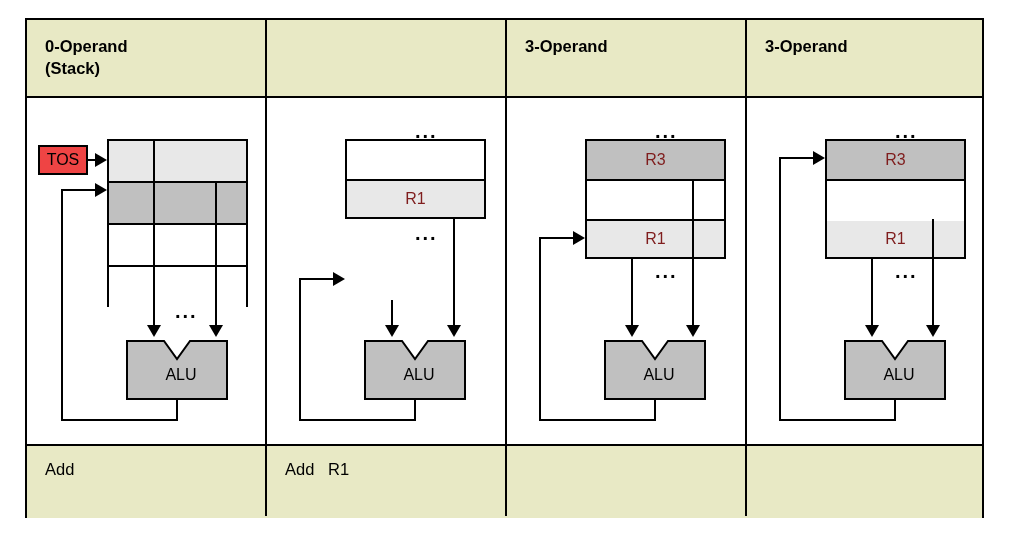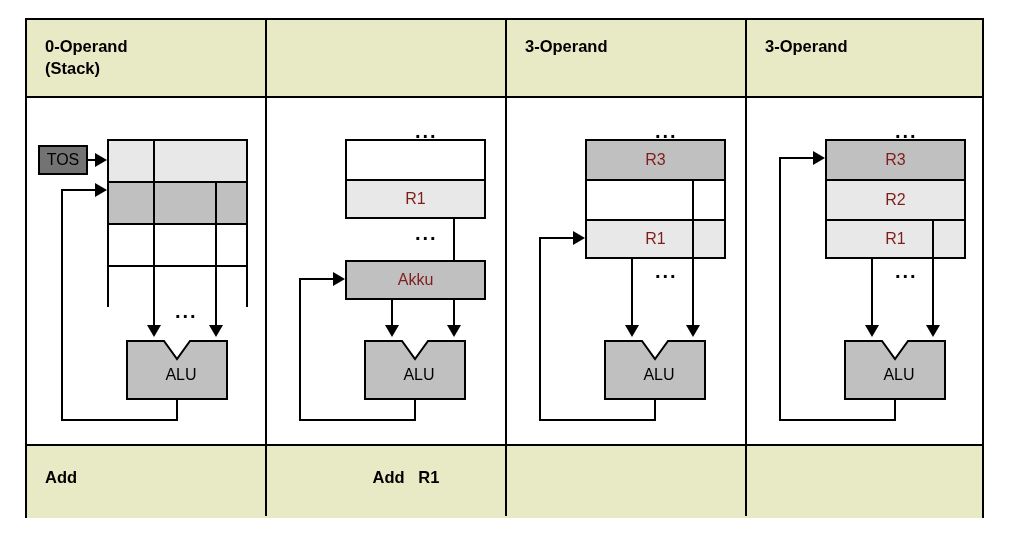--- a/index.html
+++ b/index.html
@@ -59,25 +59,24 @@
     font-weight: bold;
     color: #000000;
     line-height: 1.32;
     white-space: pre-line;
   }
   .ftr-cell {
     position: absolute;
     top: 424px;
     height: 74px;
     box-sizing: border-box;
-    padding: 24px 0 0 18px;
+    padding: 16px 0 0 18px;
     font-size: 16.5px;
     color: #000000;
     white-space: pre;
-    font-weight: bold;
   }
 
   
   .panel { position: absolute; top: 0; height: 100%; }
 
   .cellbox {
     position: absolute;
     box-sizing: border-box;
     border: 2px solid #000000;
     background: #ffffff;
@@ -127,21 +126,21 @@
     font-size: 20px;
     font-weight: bold;
     letter-spacing: 2px;
     color: #000000;
     line-height: 1;
   }
   .tos {
     position: absolute;
     box-sizing: border-box;
     border: 2px solid #000000;
-    background: #737373;
+    background: #ef4444;
     display: flex;
     align-items: center;
     justify-content: center;
     font-size: 16px;
     color: #000000;
   }
   .alu {
     position: absolute;
     width: 102px;
     height: 60px;
@@ -173,21 +172,21 @@
     <div class="col-div" style="left:238px;"></div>
     <div class="col-div" style="left:478px;"></div>
     <div class="col-div" style="left:718px;"></div>
 
     <div class="hdr-cell" style="left:0px;width:238px;">0-Operand
 (Stack)</div>
     <div class="hdr-cell" style="left:480px;width:238px;">3-Operand</div>
     <div class="hdr-cell" style="left:720px;width:239px;">3-Operand</div>
 
     <div class="ftr-cell" style="left:0px;width:238px;">Add</div>
-    <div class="ftr-cell" style="left:240px;width:260px;text-align:center;">Add   R1</div>
+    <div class="ftr-cell" style="left:240px;width:260px;">Add   R1</div>
 
     <div class="panel" style="left:0px;width:238px;">
 
       <div class="tos" style="left:11px;top:125px;width:50px;height:30px;">TOS</div>
 
       <div class="hline" style="left:61px;top:139px;width:13px;"></div>
       <div class="arrowhead-right" style="left:68px;top:133px;"></div>
 
       <div class="cellbox" style="left:80px;top:119px;width:141px;height:168px;">
         <div class="cell sep bg-light" style="top:0px;height:42px;"></div>
@@ -224,23 +223,20 @@
       <div class="cellbox" style="left:78px;top:119px;width:141px;height:80px;">
         <div class="cell sep bg-white" style="top:0px;height:40px;"></div>
         <div class="cell bg-light" style="top:40px;height:36px;">R1</div>
       </div>
 
       <div class="dots" style="left:148px;top:203px;">...</div>
 
       <div class="vline" style="left:186px;top:197px;width:2px;height:114px;"></div>
       <div class="arrowhead-down" style="left:180px;top:305px;"></div>
 
-      <div class="cellbox bg-mid" style="left:78px;top:240px;width:141px;height:40px;">
-        <div class="cell bg-mid" style="top:0px;height:36px;">Akku</div>
-      </div>
 
       <div class="vline" style="left:124px;top:280px;width:2px;height:31px;"></div>
       <div class="arrowhead-down" style="left:118px;top:305px;"></div>
 
       <div class="alu" style="left:97px;top:320px;">
         <svg width="102" height="60" viewBox="0 0 102 60">
           <path d="M1,1 L38,1 L51,19 L64,1 L101,1 L101,59 L1,59 Z" fill="#c0c0c0" stroke="#000000" stroke-width="2"></path>
         </svg>
         <div class="alu-label">ALU</div>
       </div>
@@ -284,21 +280,20 @@
       <div class="hline" style="left:32px;top:217px;width:40px;"></div>
       <div class="arrowhead-right" style="left:66px;top:211px;"></div>
     </div>
 
     <div class="panel" style="left:720px;width:239px;">
 
       <div class="dots" style="left:148px;top:101px;">...</div>
 
       <div class="cellbox" style="left:78px;top:119px;width:141px;height:120px;">
         <div class="cell sep bg-mid" style="top:0px;height:40px;">R3</div>
-        <div class="cell sep bg-light" style="top:40px;height:40px;">R2</div>
         <div class="cell bg-light" style="top:80px;height:36px;">R1</div>
       </div>
 
       <div class="vline" style="left:185px;top:199px;width:2px;height:40px;"></div>
 
       <div class="dots" style="left:148px;top:241px;">...</div>
 
       <div class="vline" style="left:124px;top:237px;width:2px;height:74px;"></div>
       <div class="arrowhead-down" style="left:118px;top:305px;"></div>
       <div class="vline" style="left:185px;top:237px;width:2px;height:74px;"></div>

